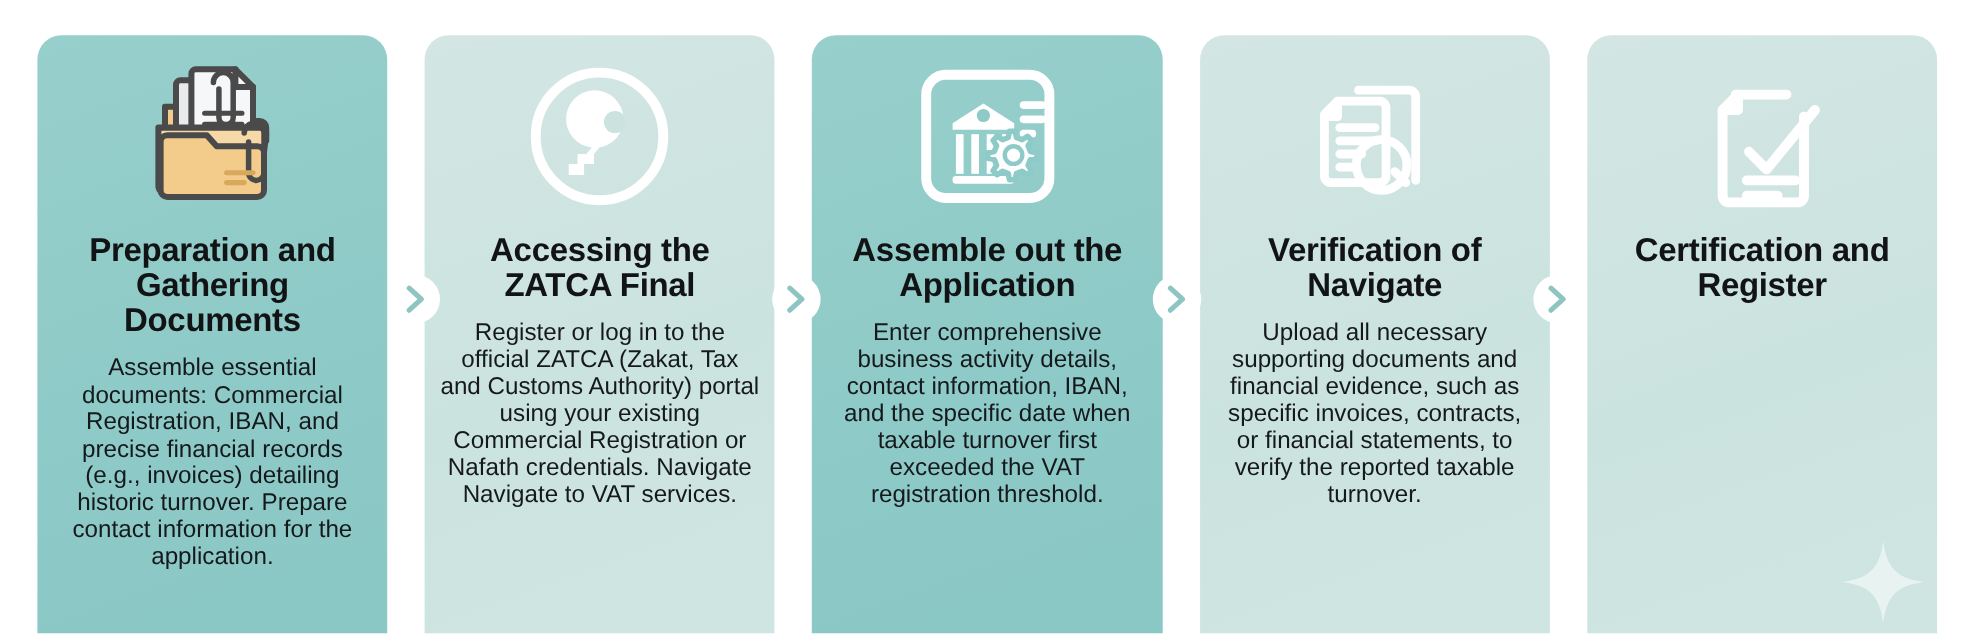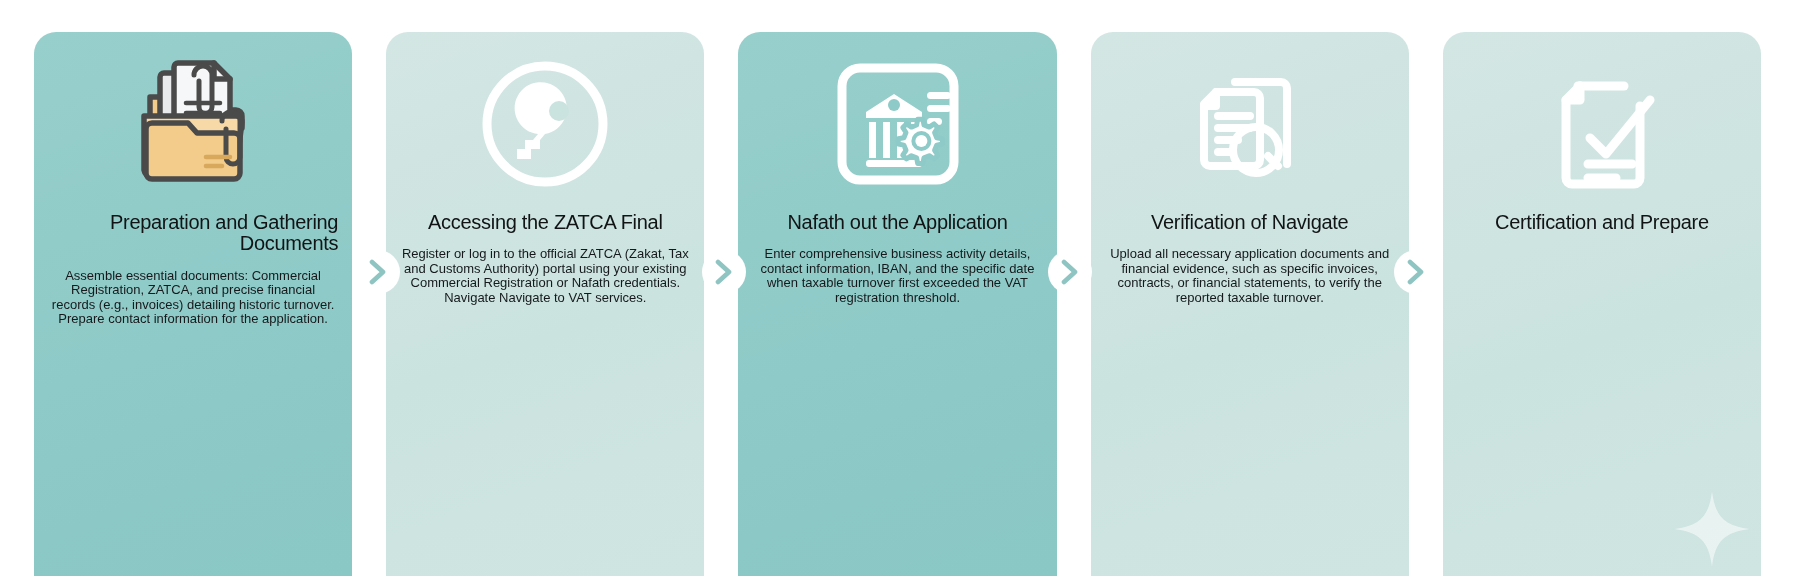--- a/index.html
+++ b/index.html
@@ -51,31 +51,31 @@
     height: 176px;
     display: flex;
     align-items: center;
     justify-content: center;
     margin-top: 4px;
   }
   .icon-wrap svg {
     display: block;
   }
   .card-title {
-    font-size: 20px;
-    font-weight: normal;
+    font-size: 30px;
+    font-weight: bold;
     color: #111315;
-    text-align: right;
+    text-align: center;
     line-height: 1.07;
     letter-spacing: -0.3px;
     margin: 0 0 14px 0;
     max-width: 300px;
   }
   .card-body {
-    font-size: 13px;
+    font-size: 22px;
     color: #16191c;
     text-align: center;
     line-height: 1.115;
     margin: 0;
     max-width: 300px;
   }
   .sep {
     position: absolute;
     top: 250px;
     width: 44px;
@@ -116,21 +116,21 @@
             <path d="M68 54 h34 M68 64 h34 M68 74 h26" stroke-width="4.6"></path>
             <path d="M76 26 a9 9 0 0 1 18 0 v32 a6.5 6.5 0 0 1 -13 0 V32" fill="none" stroke-width="5"></path>
             <path d="M26 67 h92 a6 6 0 0 1 6 6 l-6 48 a7 7 0 0 1 -7 6 H33 a7 7 0 0 1 -7 -6 z" fill="#f6d9a6"></path>
             <path d="M34 74 h36 l9 10 h37 a6 6 0 0 1 6 6 v34 a6 6 0 0 1 -6 6 H34 a6 6 0 0 1 -6 -6 V80 a6 6 0 0 1 6 -6 z" fill="#f3cb8b"></path>
             <path d="M104 72 a9 9 0 0 1 18 0 v36 a7 7 0 0 1 -14 0 V80" fill="none" stroke-width="5"></path>
             <path d="M88 108 h24 M88 117 h16" stroke="#d8a95c" stroke-width="4.6"></path>
           </g>
         </svg>
       </div>
       <div class="card-title">Preparation and Gathering Documents</div>
-      <div class="card-body">Assemble essential documents: Commercial Registration, ZATCA, and precise financial records (e.g., invoices) detailing historic turnover. Prepare contact information for the application.</div>
+      <div class="card-body">Assemble essential documents: Commercial Registration, IBAN, and precise financial records (e.g., invoices) detailing historic turnover. Prepare contact information for the application.</div>
     </div>
 
     <div class="card light">
       <div class="icon-wrap">
         <svg width="140" height="140" viewBox="0 0 140 140" aria-hidden="true">
           <circle cx="70" cy="70" r="58" fill="none" stroke="#ffffff" stroke-width="9"></circle>
           <g fill="#ffffff">
             <path d="M86 38 a26 26 0 1 0 -23 42 l-5 6 -8 0 0 9 -8 0 0 10 14 0 0 -10 9 0 0 -9 5 -6 A26 26 0 0 0 86 38 z"></path>
             <circle cx="84" cy="57" r="10" fill="#cbe3df"></circle>
           </g>
@@ -154,54 +154,54 @@
             <rect x="38" y="106" width="56" height="7" rx="3"></rect>
             <rect x="99" y="38" width="24" height="7" rx="3.5"></rect>
             <rect x="99" y="51" width="24" height="7" rx="3.5"></rect>
             <rect x="99" y="64" width="15" height="7" rx="3.5"></rect>
             <path d="M96 71 l5.2 2.1 4.9 -3.2 3.7 3.7 -3.2 4.9 2.1 5.2 5.7 1.1 0 5.2 -5.7 1.1 -2.1 5.2 3.2 4.9 -3.7 3.7 -4.9 -3.2 -5.2 2.1 -1.1 5.7 -5.2 0 -1.1 -5.7 -5.2 -2.1 -4.9 3.2 -3.7 -3.7 3.2 -4.9 -2.1 -5.2 -5.7 -1.1 0 -5.2 5.7 -1.1 2.1 -5.2 -3.2 -4.9 3.7 -3.7 4.9 3.2 5.2 -2.1 1.1 -5.7 5.2 0 z" stroke="#8ecac7" stroke-width="5" stroke-linejoin="round"></path>
             <circle cx="93.4" cy="87" r="10" fill="#8ecac7"></circle>
             <circle cx="93.4" cy="87" r="6" fill="#ffffff"></circle>
           </g>
         </svg>
       </div>
-      <div class="card-title">Nafath out the Application</div>
+      <div class="card-title">Assemble out the Application</div>
       <div class="card-body">Enter comprehensive business activity details, contact information, IBAN, and the specific date when taxable turnover first exceeded the VAT registration threshold.</div>
     </div>
 
     <div class="card light">
       <div class="icon-wrap">
         <svg width="140" height="140" viewBox="0 0 140 140" aria-hidden="true">
           <g fill="none" stroke="#ffffff" stroke-width="8" stroke-linejoin="round" stroke-linecap="round">
             <path d="M55 28 h46 a6 6 0 0 1 6 6 v76"></path>
             <path d="M36 38 h38 a6 6 0 0 1 6 6 v62 a6 6 0 0 1 -6 6 H30 a6 6 0 0 1 -6 -6 V50 z"></path>
             <path d="M36 38 v14 H24"></path>
             <path d="M38 62 h32 M38 74 h32 M38 86 h20 M38 98 h12"></path>
             <path d="M98 112 l-10 -10"></path>
             <circle cx="76" cy="96" r="23"></circle>
           </g>
         </svg>
       </div>
       <div class="card-title">Verification of Navigate</div>
-      <div class="card-body">Upload all necessary application documents and financial evidence, such as specific invoices, contracts, or financial statements, to verify the reported taxable turnover.</div>
+      <div class="card-body">Upload all necessary supporting documents and financial evidence, such as specific invoices, contracts, or financial statements, to verify the reported taxable turnover.</div>
     </div>
 
     <div class="card light">
       <div class="icon-wrap">
         <svg width="140" height="140" viewBox="0 0 140 140" aria-hidden="true">
           <g fill="none" stroke="#ffffff" stroke-width="9" stroke-linejoin="round" stroke-linecap="round">
             <path d="M46 32 h46"></path>
             <path d="M108 52 v72 a6 6 0 0 1 -6 6 H40 a6 6 0 0 1 -6 -6 V46 l14 -14"></path>
             <path d="M48 32 v14 H34"></path>
             <path d="M58 84 l16 16 44 -54"></path>
             <path d="M56 110 h44 M56 124 h28"></path>
           </g>
         </svg>
       </div>
-      <div class="card-title">Certification and Prepare</div>
+      <div class="card-title">Certification and Register</div>
       <svg class="sparkle" viewBox="0 0 100 100" aria-hidden="true">
         <path d="M50 2 C54 34 66 46 98 50 C66 54 54 66 50 98 C46 66 34 54 2 50 C34 46 46 34 50 2 z" fill="#ffffff"></path>
       </svg>
     </div>
 
   </div>
 
   <div class="sep" style="left:378px">
     <svg width="22" height="26" viewBox="0 0 22 26" aria-hidden="true">
       <path d="M5 3 L16 13 L5 23" fill="none" stroke="#8ec4c2" stroke-width="4.6" stroke-linecap="round" stroke-linejoin="round"></path>

